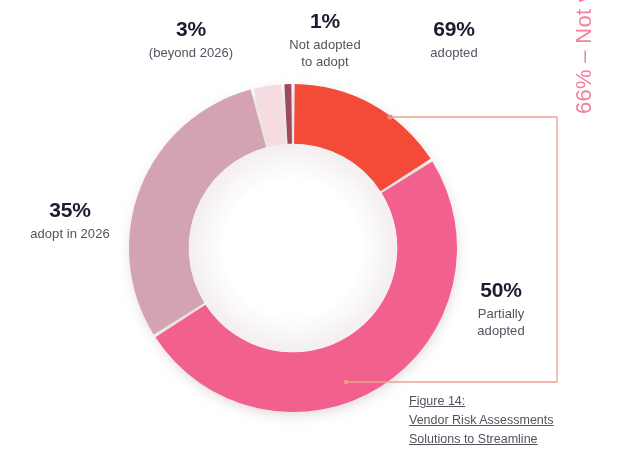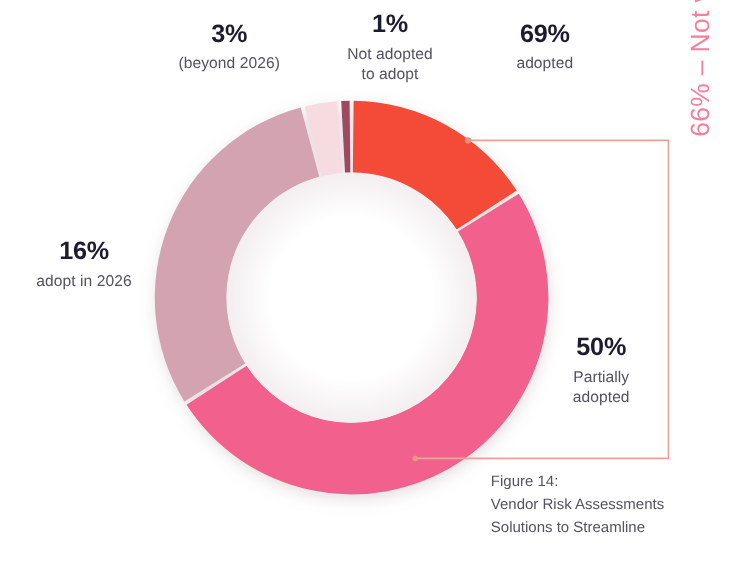--- a/index.html
+++ b/index.html
@@ -95,21 +95,21 @@
   
   #caption {
     position: absolute;
     left: 409px;
     top: 392px;
     width: 210px;
     color: #55525f;
     font-size: 12.5px;
     line-height: 1.52;
   }
-  #caption .cap-line { display: block; white-space: nowrap; }
+  #caption .cap-line { display: block; white-space: nowrap; text-decoration: underline; }
 </style>
 </head>
 <body>
 
 <div id="figure-root">
 
   <div class="donut-wrap">
     <svg class="donut-svg" viewBox="0 0 330 330">
       <defs>
         <filter id="donut-shadow" x="-25%" y="-25%" width="150%" height="150%">
@@ -147,21 +147,21 @@
     <span class="desc">Not adopted</span>
     <span class="desc">to adopt</span>
   </div>
 
   <div class="callout" id="callout-fully">
     <span class="pct">69%</span>
     <span class="desc">adopted</span>
   </div>
 
   <div class="callout" id="callout-planning">
-    <span class="pct">16%</span>
+    <span class="pct">35%</span>
     <span class="desc">adopt in 2026</span>
   </div>
 
   <div class="callout" id="callout-partial">
     <span class="pct">50%</span>
     <span class="desc">Partially</span>
     <span class="desc">adopted</span>
   </div>
 
   <div id="side-note">66% – Not veryeffective</div>

